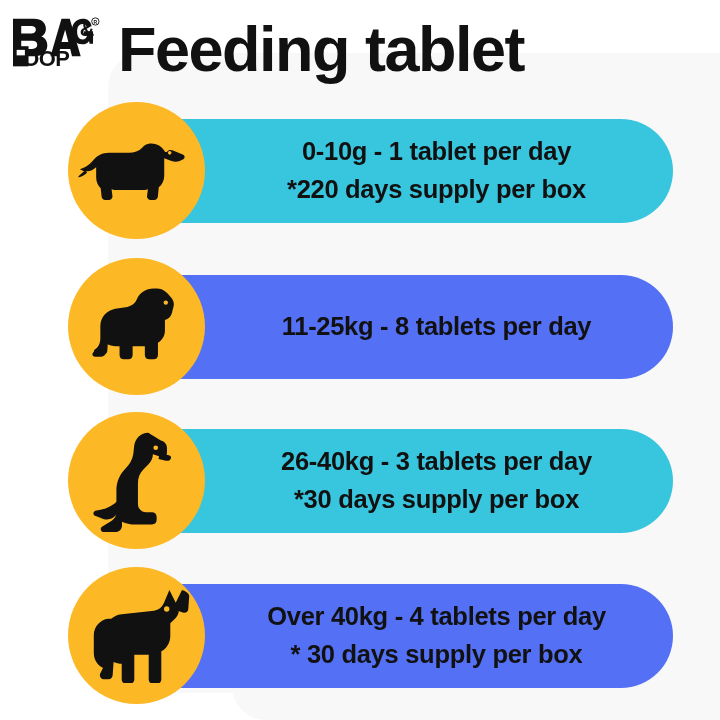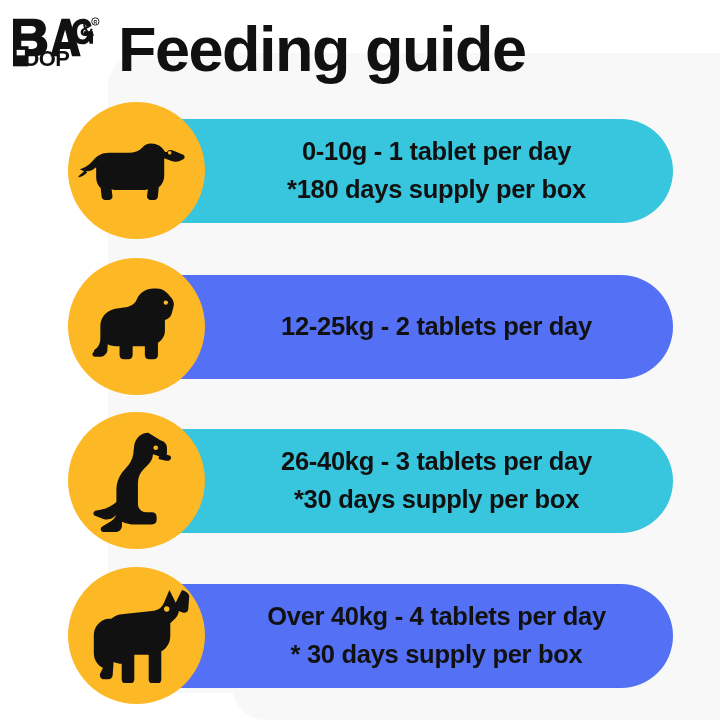--- a/index.html
+++ b/index.html
@@ -119,46 +119,46 @@
         <text x="186" y="17" font-family="Liberation Sans, sans-serif" font-size="11" font-weight="700" text-anchor="middle">R</text>
 
         <path d="M6 60 h44 c16 0 26 9 26 22 0 8-4 14-10 17 8 3 13 10 13 19 0 15-11 24-29 24 H6 Z" opacity="0"></path>
         <text x="26" y="110" font-family="Liberation Sans, sans-serif" font-size="48" font-weight="700" letter-spacing="-1">OOP</text>
         <path d="M6 66 h34 v44 H6 Z"></path>
         <path d="M14 74 h18 v12 h-18 z" fill="#ffffff"></path>
       </g>
     </svg>
   </div>
 
-  <div class="title">Feeding guide</div>
+  <div class="title">Feeding tablet</div>
 
   <div class="row row-1">
     <div class="pill cyan">
       <div class="pill-text">
         <span class="l1">0-10g - 1 tablet per day</span>
-        <span class="l2">*180 days supply per box</span>
+        <span class="l2">*220 days supply per box</span>
       </div>
     </div>
     <div class="badge">
       <span>
       <svg viewBox="0 0 130 90" width="118" height="82" aria-hidden="true">
         <g fill="#111111">
           <path d="M96 24 c-4-7-11-10-18-9 -3 .5-5 2-7 4 -4 4-9 6-15 6 H34 c-7 0-13 3-17 8 -3 4-7 7-12 9 l-3 1 4 2 c4 1 8 0 11-2 l3-2 v11 c0 5 2 9 5 12 l1 9 c0 2 2 4 4 4 h4 c2 0 4-2 4-4 l-1-8 c2 .6 4 1 6 1 h28 c2 0 4-.3 6-1 l-1 8 c0 2 2 4 4 4 h4 c2 0 4-2 4-4 l1-10 c4-3 6-8 6-13 V31 l8 3 c3 1 6 1 9 0 l4-2 c2-1 2-4 0-5 l-10-4 c-3-1-6-2-8 1 z"></path>
           <circle cx="101" cy="25" r="2" fill="#fcb825"></circle>
           <path d="M8 44 c-3 3-6 5-8 8 3 0 7-2 10-5 z"></path>
         </g>
       </svg>
       </span>
     </div>
   </div>
 
   <div class="row row-2">
     <div class="pill blue">
       <div class="pill-text">
-        <span class="l1">12-25kg - 2 tablets per day</span>
+        <span class="l1">11-25kg - 8 tablets per day</span>
       </div>
     </div>
     <div class="badge">
       <span>
       <svg viewBox="0 0 110 100" width="96" height="88" aria-hidden="true">
         <g fill="#111111">
           <path d="M74 6 c-9 0-16 5-19 12 -2 5-6 8-11 9 l-14 2 c-10 2-17 10-17 20 v14 c0 4-1 8-4 11 l-4 5 c-2 2-1 5 2 5 h7 c3 0 5-2 5-5 l1-10 c3 2 7 3 11 3 h4 v10 c0 3 2 5 5 5 h5 c3 0 5-2 5-5 V72 h14 v10 c0 3 2 5 5 5 h5 c3 0 5-2 5-5 V68 c5-3 8-8 8-14 V42 c4-1 7-4 8-8 l2-8 c1-4-1-8-4-11 -4-5-9-9-15-9 z"></path>
           <path d="M22 62 c-3 6-8 10-14 13 -3 1-3 5 0 6 l6 1 c4 1 7-2 7-5 z"></path>
           <circle cx="88" cy="22" r="2.5" fill="#fcb825"></circle>
         </g>

